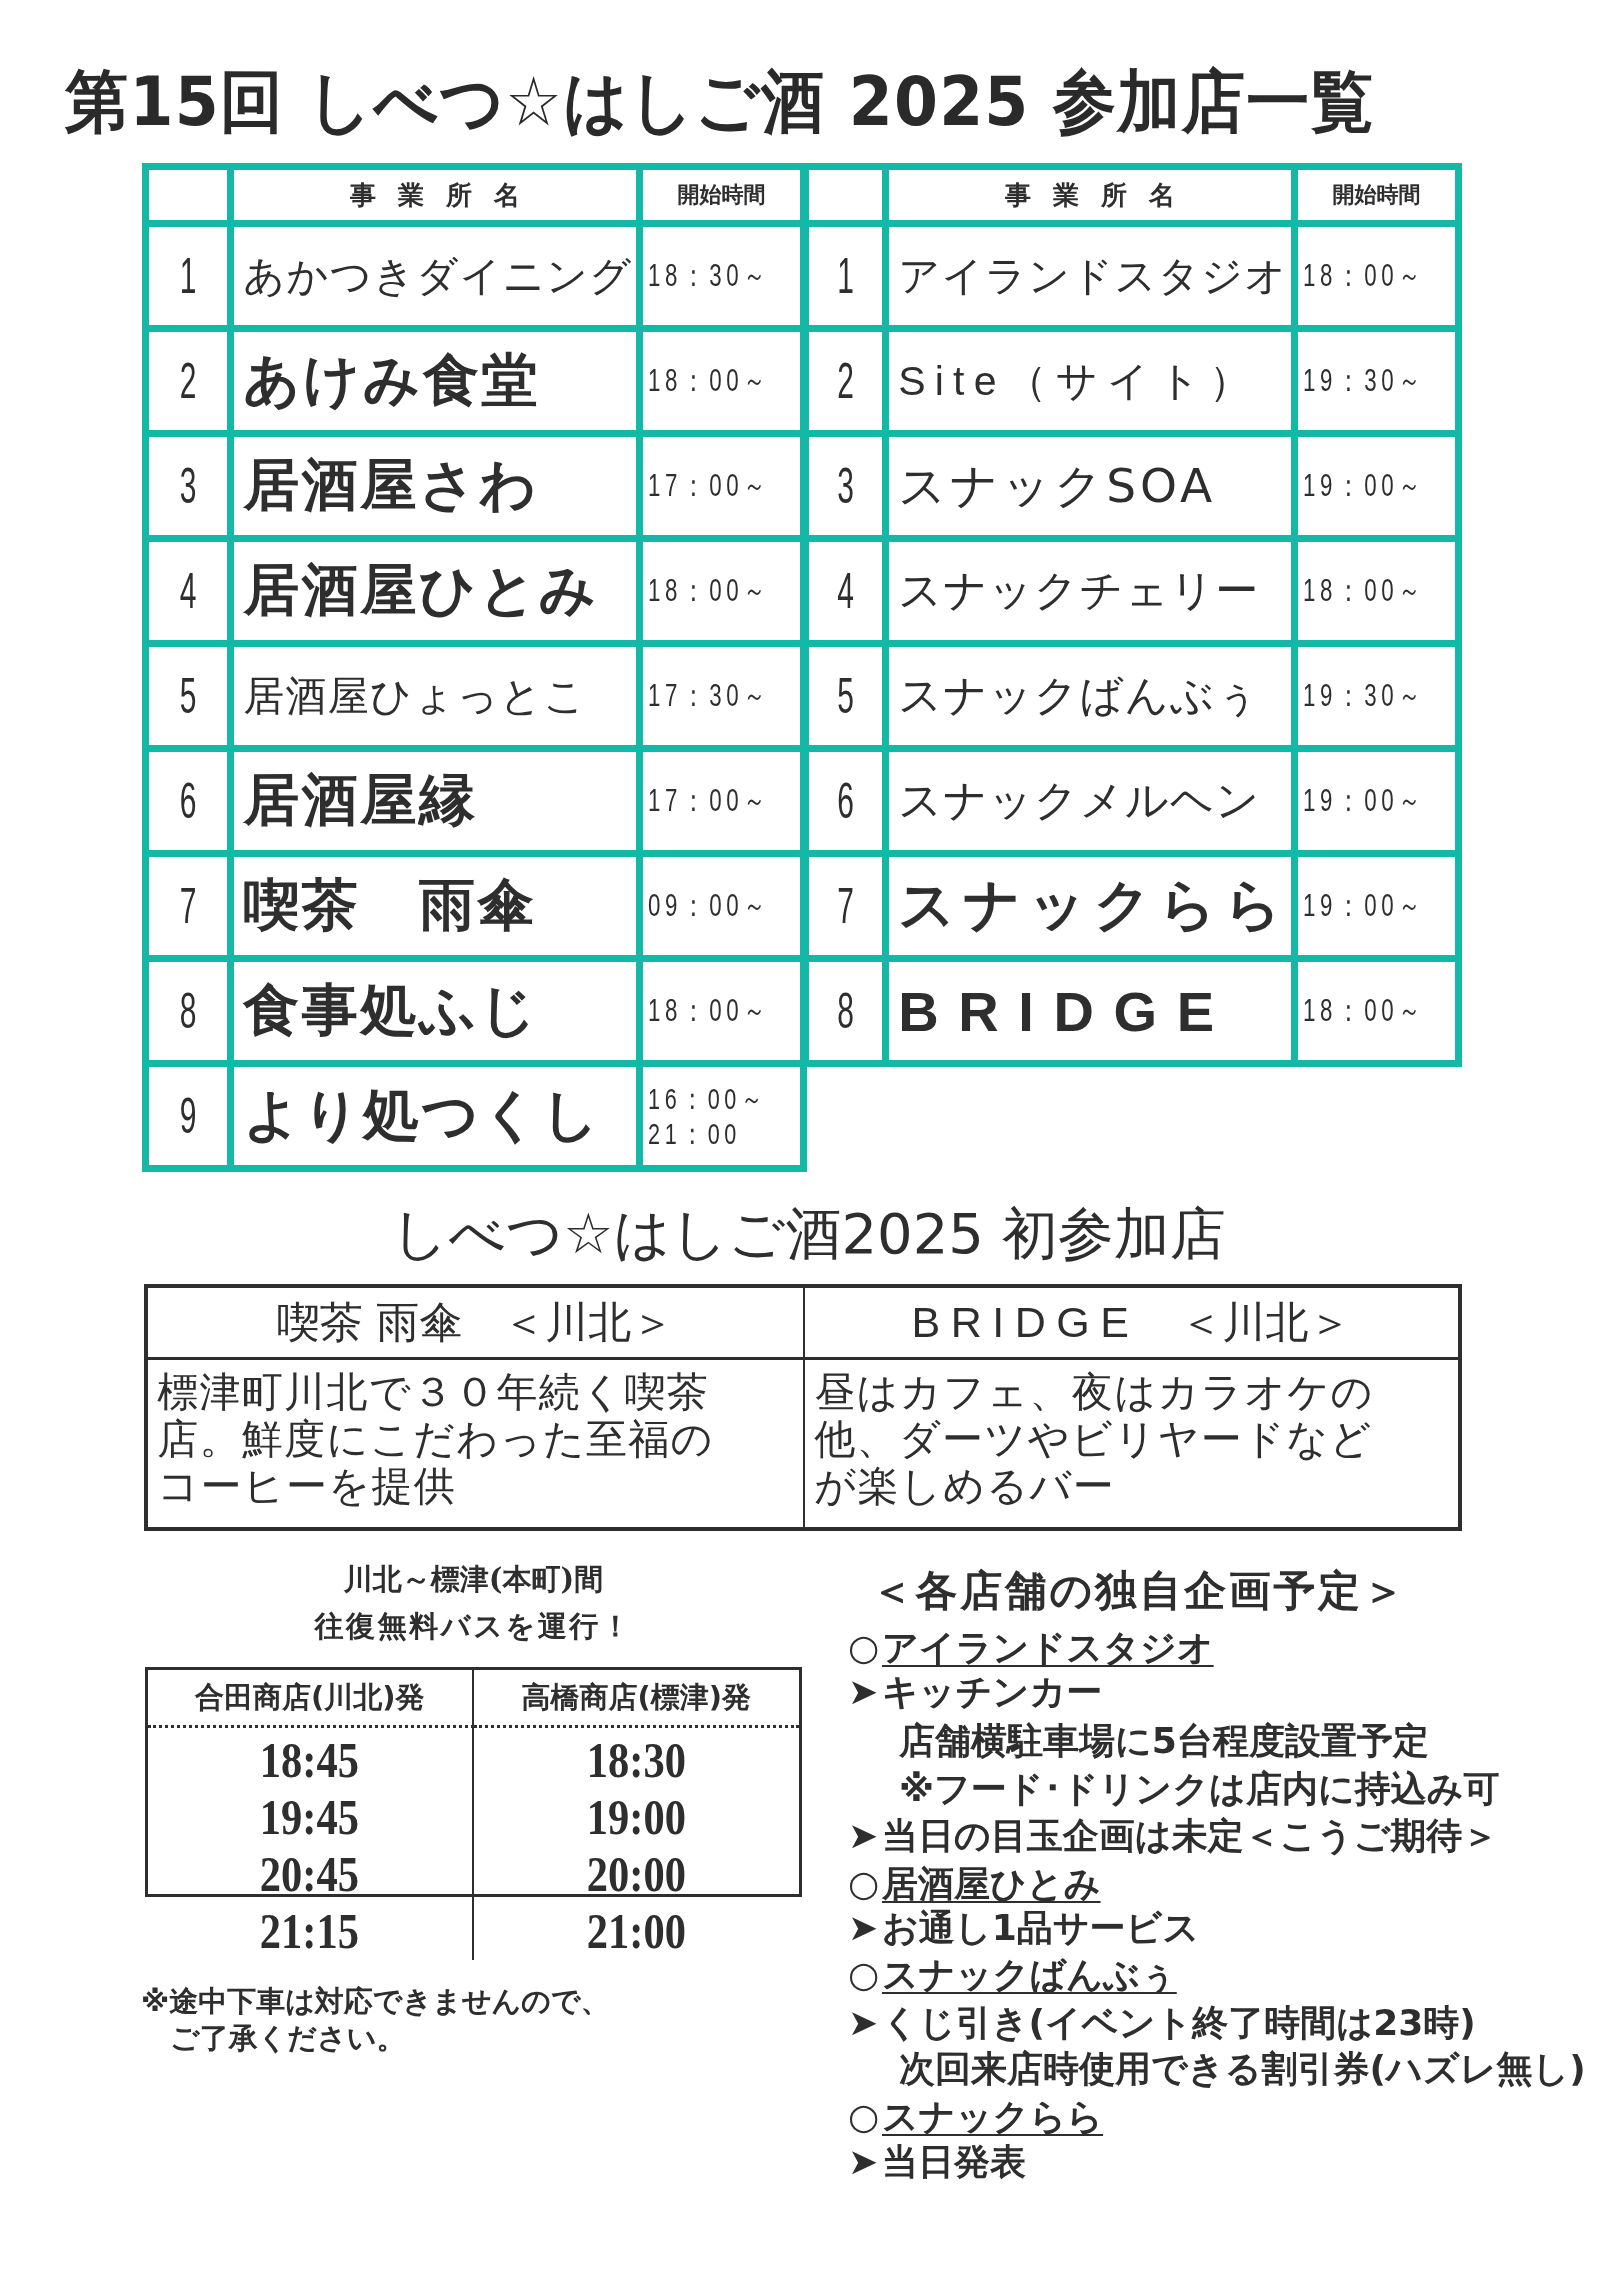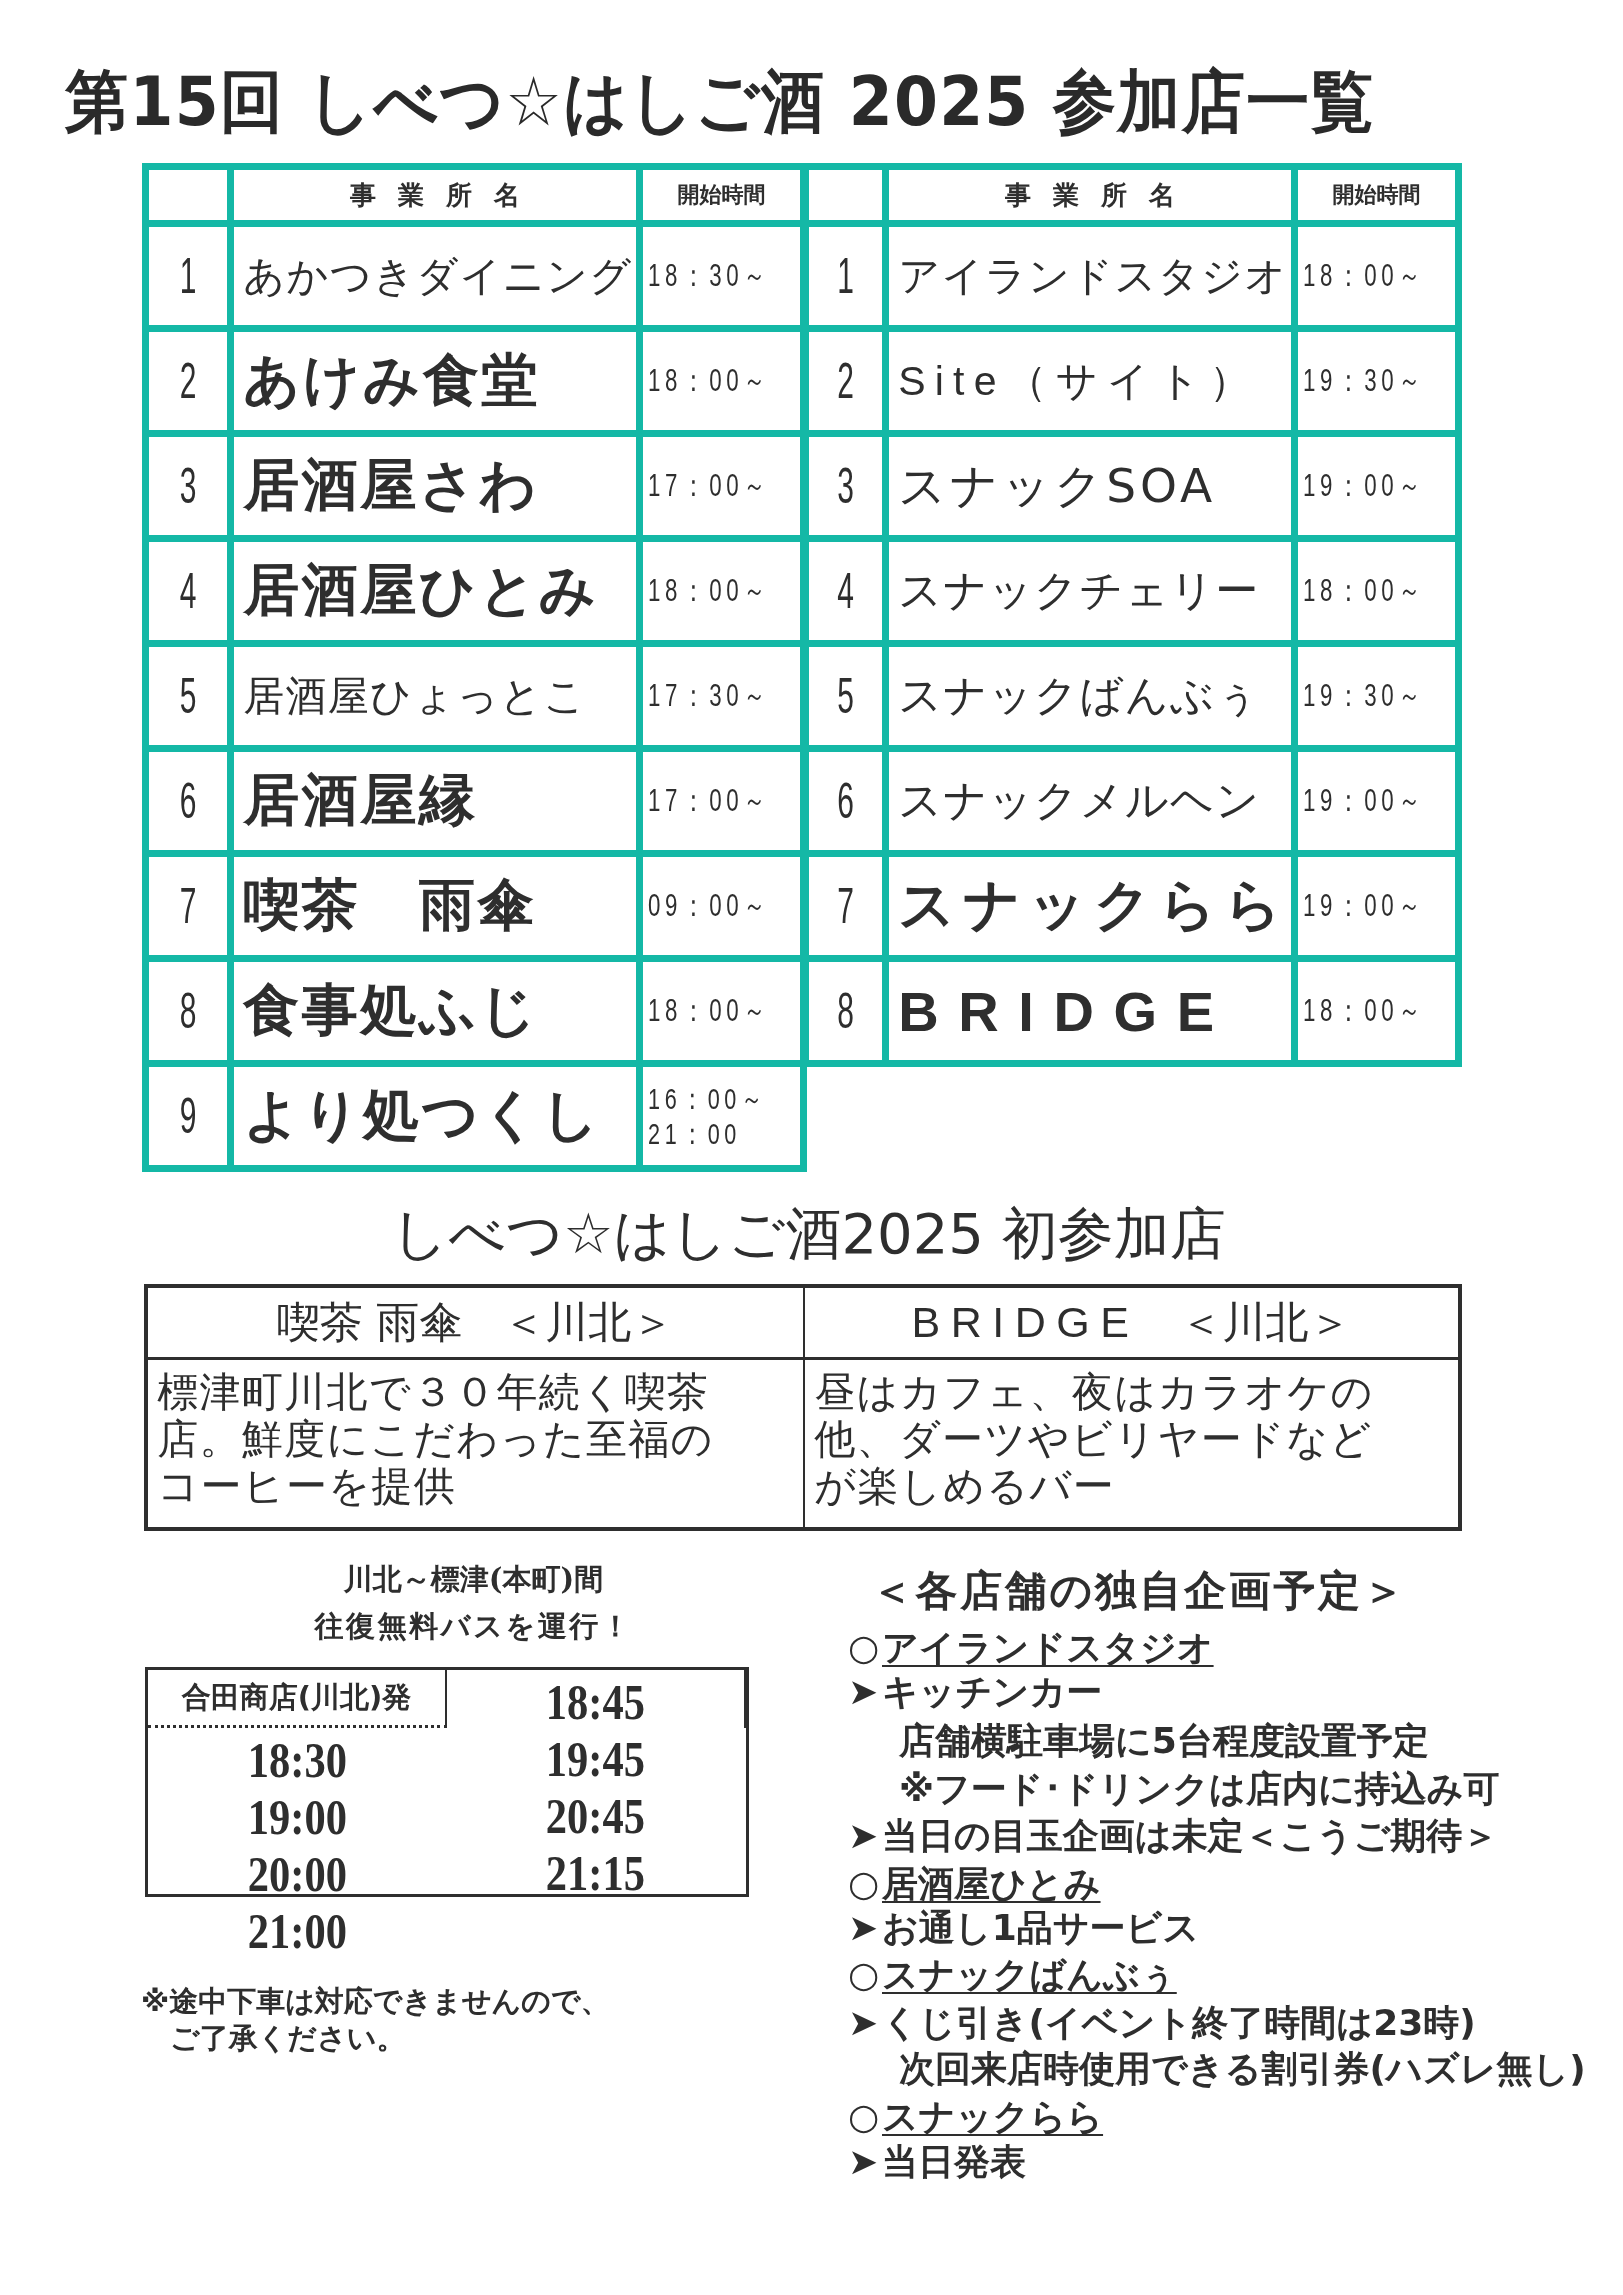--- a/index.html
+++ b/index.html
@@ -48,21 +48,21 @@
   .ft-head .shop-latin { letter-spacing: 10.5px; font-family: "Liberation Sans", sans-serif; }
   .ft-head .area { margin-left: 40px; }
   .ft-body { font-size: 41px; line-height: 47px; padding: 9.2px 6.5px 0 9.2px; letter-spacing: 1.3px; }
   .ft-body.left { border-right: 2px solid #2e2e2e; }
 
   
   .bus-l1 { left: 145px; top: 1558px; width: 657px; text-align: center; font-size: 29px; font-weight: bold;
             font-family: "DejaVu Serif", serif; line-height: 42px; }
   .bus-l2 { left: 145px; top: 1605px; width: 657px; text-align: center; font-size: 29px; font-weight: bold;
             font-family: "DejaVu Serif", serif; line-height: 42px; letter-spacing: 2.6px; }
-  .bus-table { left: 145px; top: 1667px; width: 604px; height: 230px; border: 3.3px solid #2e2e2e; box-sizing: border-box;
+  .bus-table { left: 145px; top: 1667px; width: 657px; height: 230px; border: 3.3px solid #2e2e2e; box-sizing: border-box;
                display: grid; grid-template-columns: 1fr 1fr; grid-template-rows: 58px 1fr; }
   .bus-head { display: flex; align-items: center; justify-content: center; font-size: 29px; font-weight: bold;
               border-bottom: 3.9px dotted #2e2e2e; white-space: nowrap; }
   .bus-col { display: flex; flex-direction: column; align-items: center; padding-top: 3.9px; }
   .bus-head.left, .bus-col.left { border-right: 2px solid #2e2e2e; }
   .bus-time { font-family: "Liberation Serif", serif; font-size: 50px; line-height: 57px; font-weight: bold;
               transform: scaleX(0.85); }
   .bus-note { left: 141px; top: 1983px; font-size: 29px; font-weight: bold; line-height: 37px; }
   .bus-note .line2 { padding-left: 29px; display: block; }
 
@@ -252,20 +252,21 @@
     <div>他、ダーツやビリヤードなど</div>
     <div>が楽しめるバー</div>
   </div>
 </div>
 
 <div class="abs bus-l1">川北～標津(本町)間</div>
 <div class="abs bus-l2">往復無料バスを運行！</div>
 
 <div class="abs bus-table">
   <div class="bus-head left">合田商店(川北)発</div>
+  <div class="bus-head">高橋商店(標津)発</div>
   <div class="bus-col left">
     <div class="bus-time">18:45</div>
     <div class="bus-time">19:45</div>
     <div class="bus-time">20:45</div>
     <div class="bus-time">21:15</div>
   </div>
   <div class="bus-col">
     <div class="bus-time">18:30</div>
     <div class="bus-time">19:00</div>
     <div class="bus-time">20:00</div>

